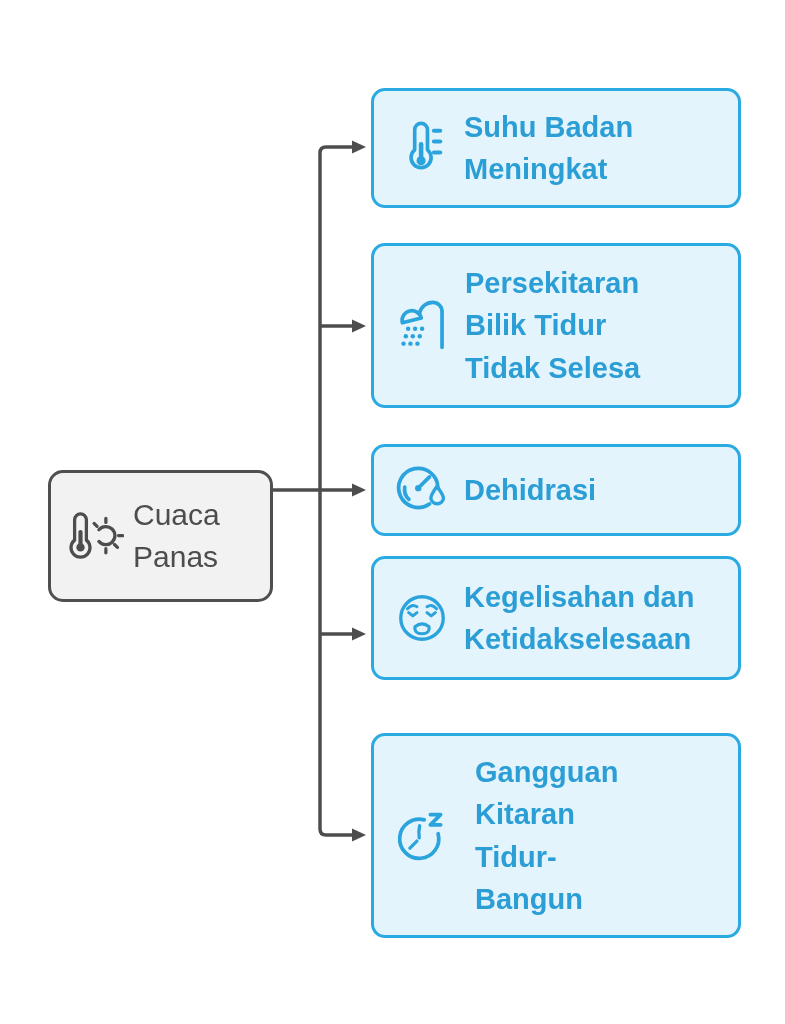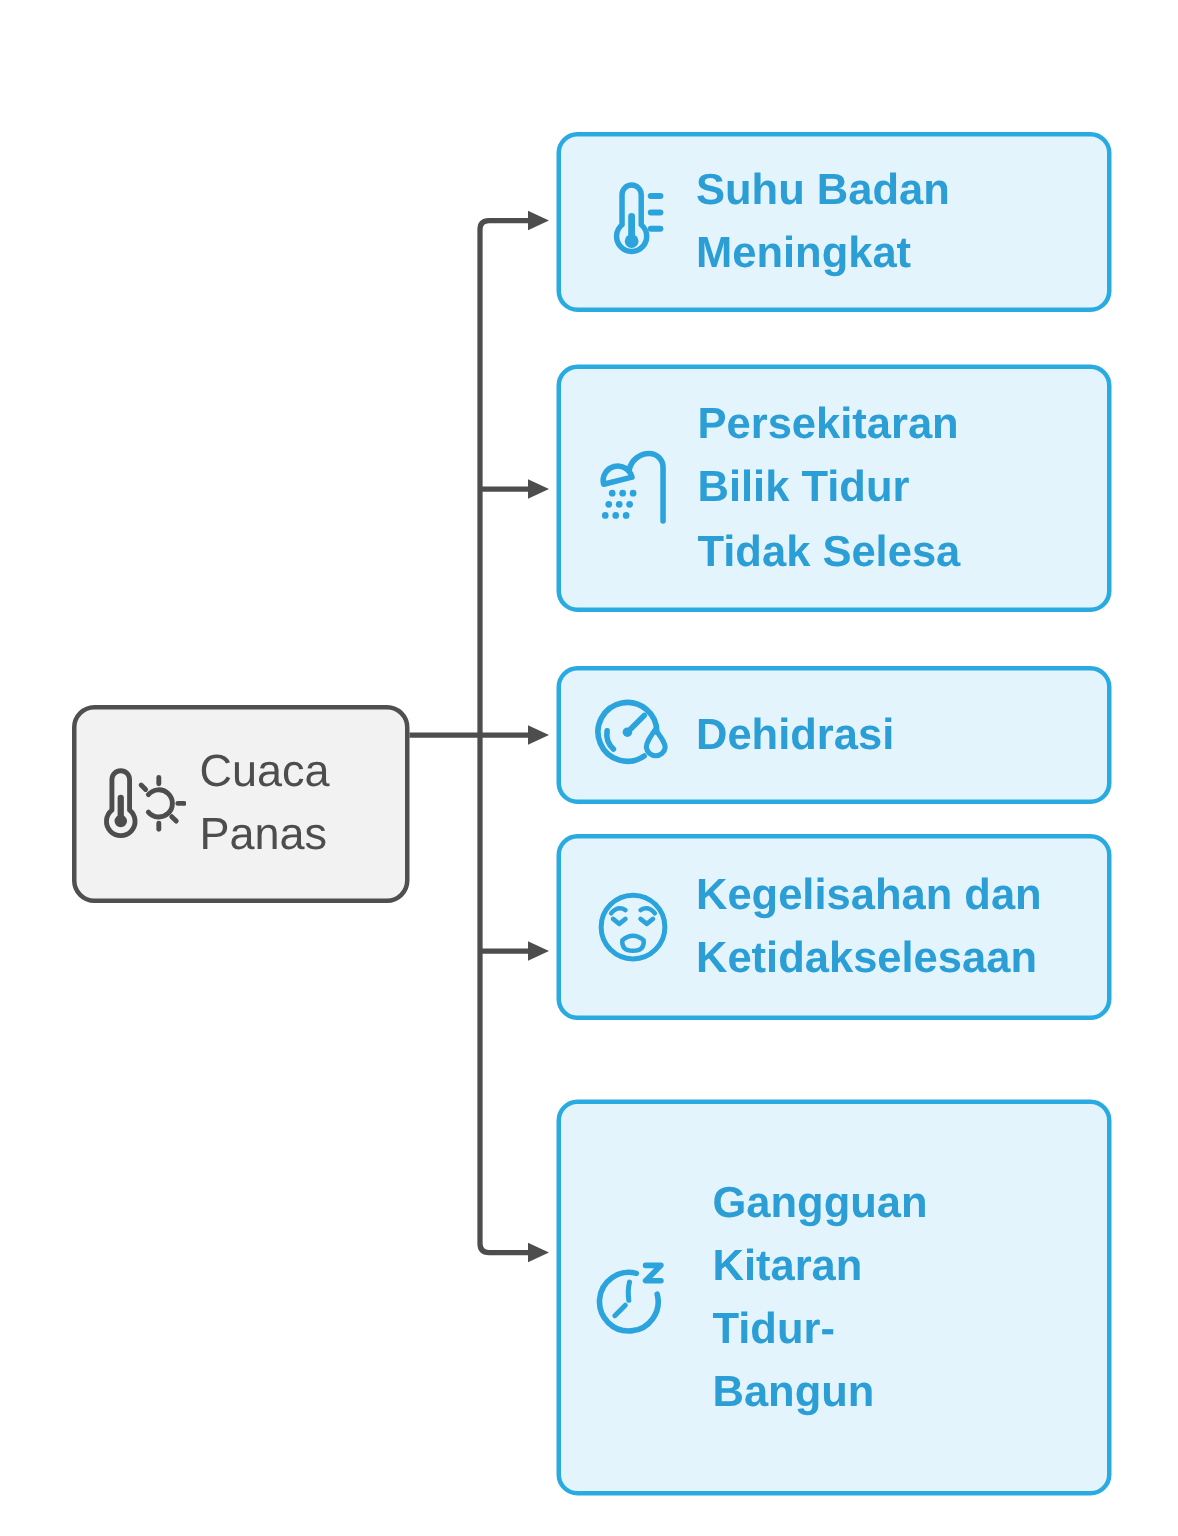--- a/index.html
+++ b/index.html
@@ -50,21 +50,21 @@
     border:3px solid var(--accent-border);
     border-radius:14px;
     padding:0 14px 0 20px;
     gap:14px;
     font-weight:bold;
   }
   .b1{top:88px;height:120px;}
   .b2{top:243px;height:165px;padding-left:21px;}
   .b3{top:444px;height:92px;text-align:center;}
   .b4{top:556px;height:124px;}
-  .b5{top:733px;height:264px;gap:25px;}
+  .b5{top:733px;height:205px;gap:25px;}
   .effect-box .label{
     font-size:29px;line-height:1.45;color:var(--box-text);
     white-space:pre-line;
   }
   .icon{
     width:56px;flex:0 0 56px;
     display:flex;align-items:center;justify-content:center;
     color:var(--icon-blue);
   }
   .root-node .icon{width:60px;flex-basis:60px;color:var(--node-text);}

